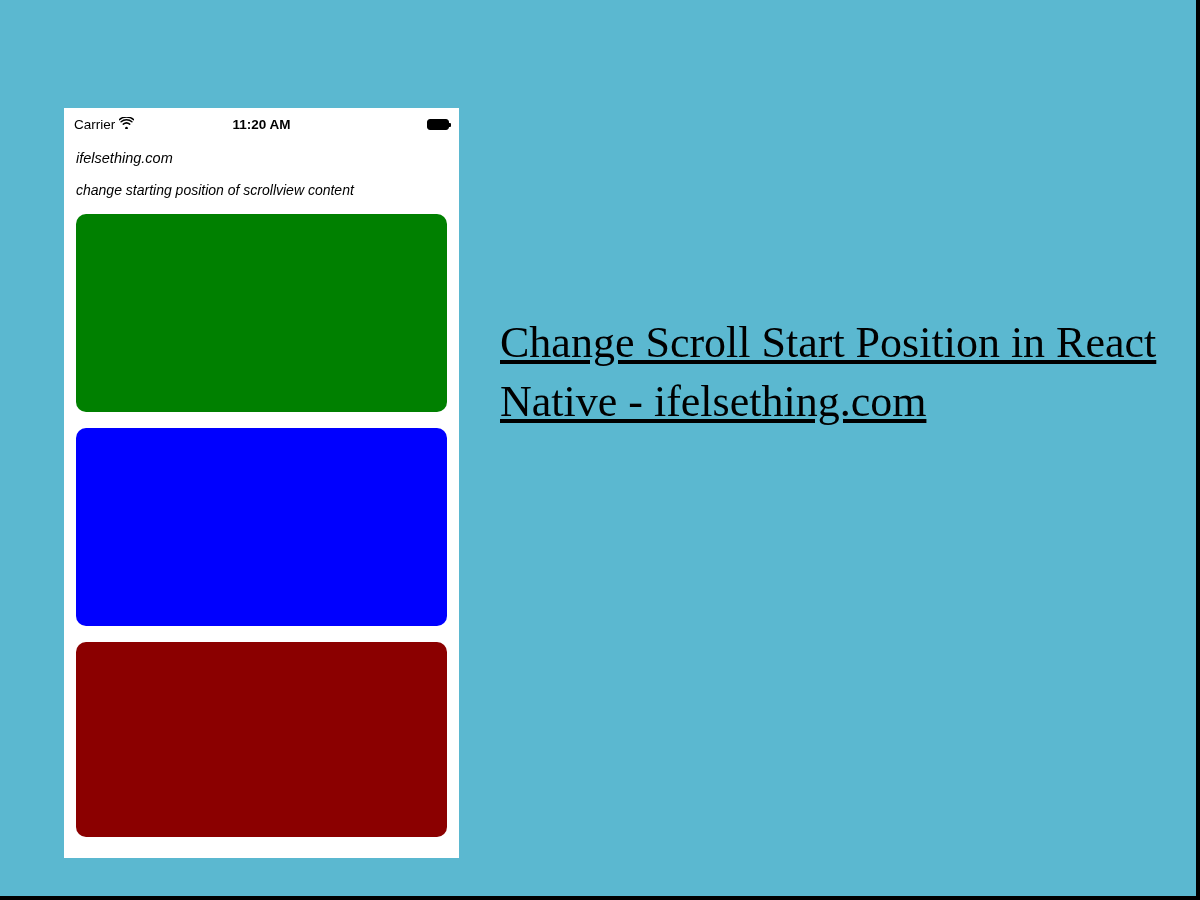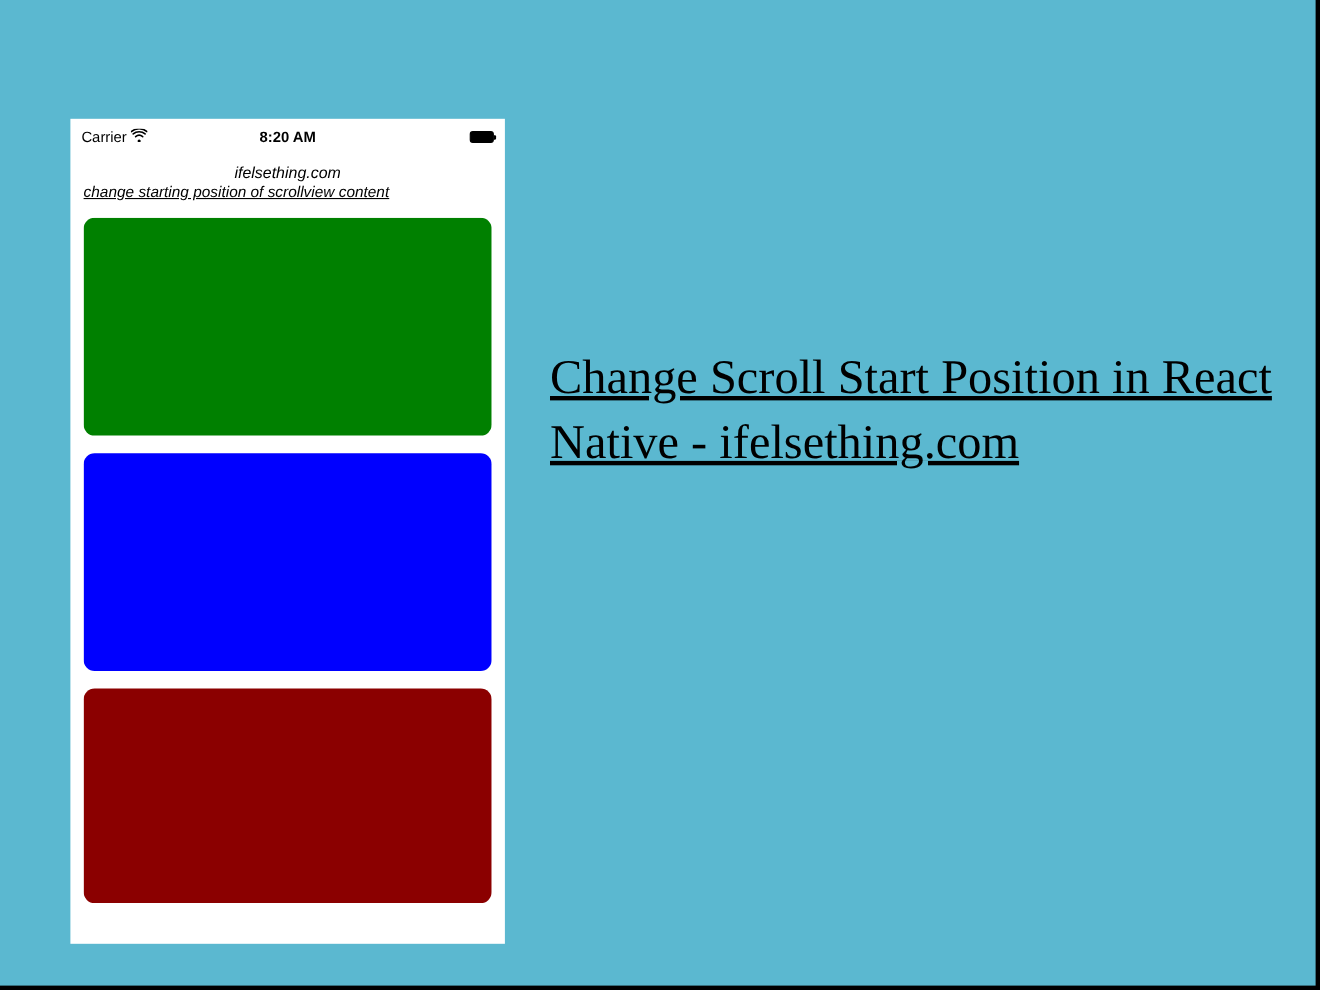--- a/index.html
+++ b/index.html
@@ -83,30 +83,28 @@
     padding: 10px 12px 0 12px;
     flex: 1;
     display: flex;
     flex-direction: column;
     overflow: hidden;
   }
   .site-label {
     font-style: italic;
     font-size: 14.5px;
     color: #000;
-    margin-bottom: 0;
+    margin-bottom: 16px;
     margin-top: 4px;
-    text-align: center;
   }
   .subtitle {
     font-style: italic;
     font-size: 14px;
     color: #000;
     margin-bottom: 16px;
-    text-decoration: underline;
   }
   .scroll-area {
     flex: 1;
     display: flex;
     flex-direction: column;
     gap: 16px;
     overflow: hidden;
   }
   .block {
     width: 100%;
@@ -142,21 +140,21 @@
         <span>Carrier</span>
         <span class="wifi-icon">
           <svg width="15" height="12" viewBox="0 0 15 12">
             <path d="M7.5 9.8 a1.4 1.4 0 1 0 0.001 0 Z" fill="#000"></path>
             <path d="M4.3 7.2 a5 5 0 0 1 6.4 0" stroke="#000" stroke-width="1.5" fill="none" stroke-linecap="round"></path>
             <path d="M2.1 4.8 a8.3 8.3 0 0 1 10.8 0" stroke="#000" stroke-width="1.5" fill="none" stroke-linecap="round"></path>
             <path d="M0.3 2.6 a11.4 11.4 0 0 1 14.4 0" stroke="#000" stroke-width="1.5" fill="none" stroke-linecap="round"></path>
           </svg>
         </span>
       </div>
-      <span class="status-center">8:20 AM</span>
+      <span class="status-center">11:20 AM</span>
       <div class="status-right">
         <span class="battery-icon"></span>
       </div>
     </div>
 
     <div class="app-content">
       <div class="site-label">ifelsething.com</div>
       <div class="subtitle">change starting position of scrollview content</div>
 
       <div class="scroll-area">

